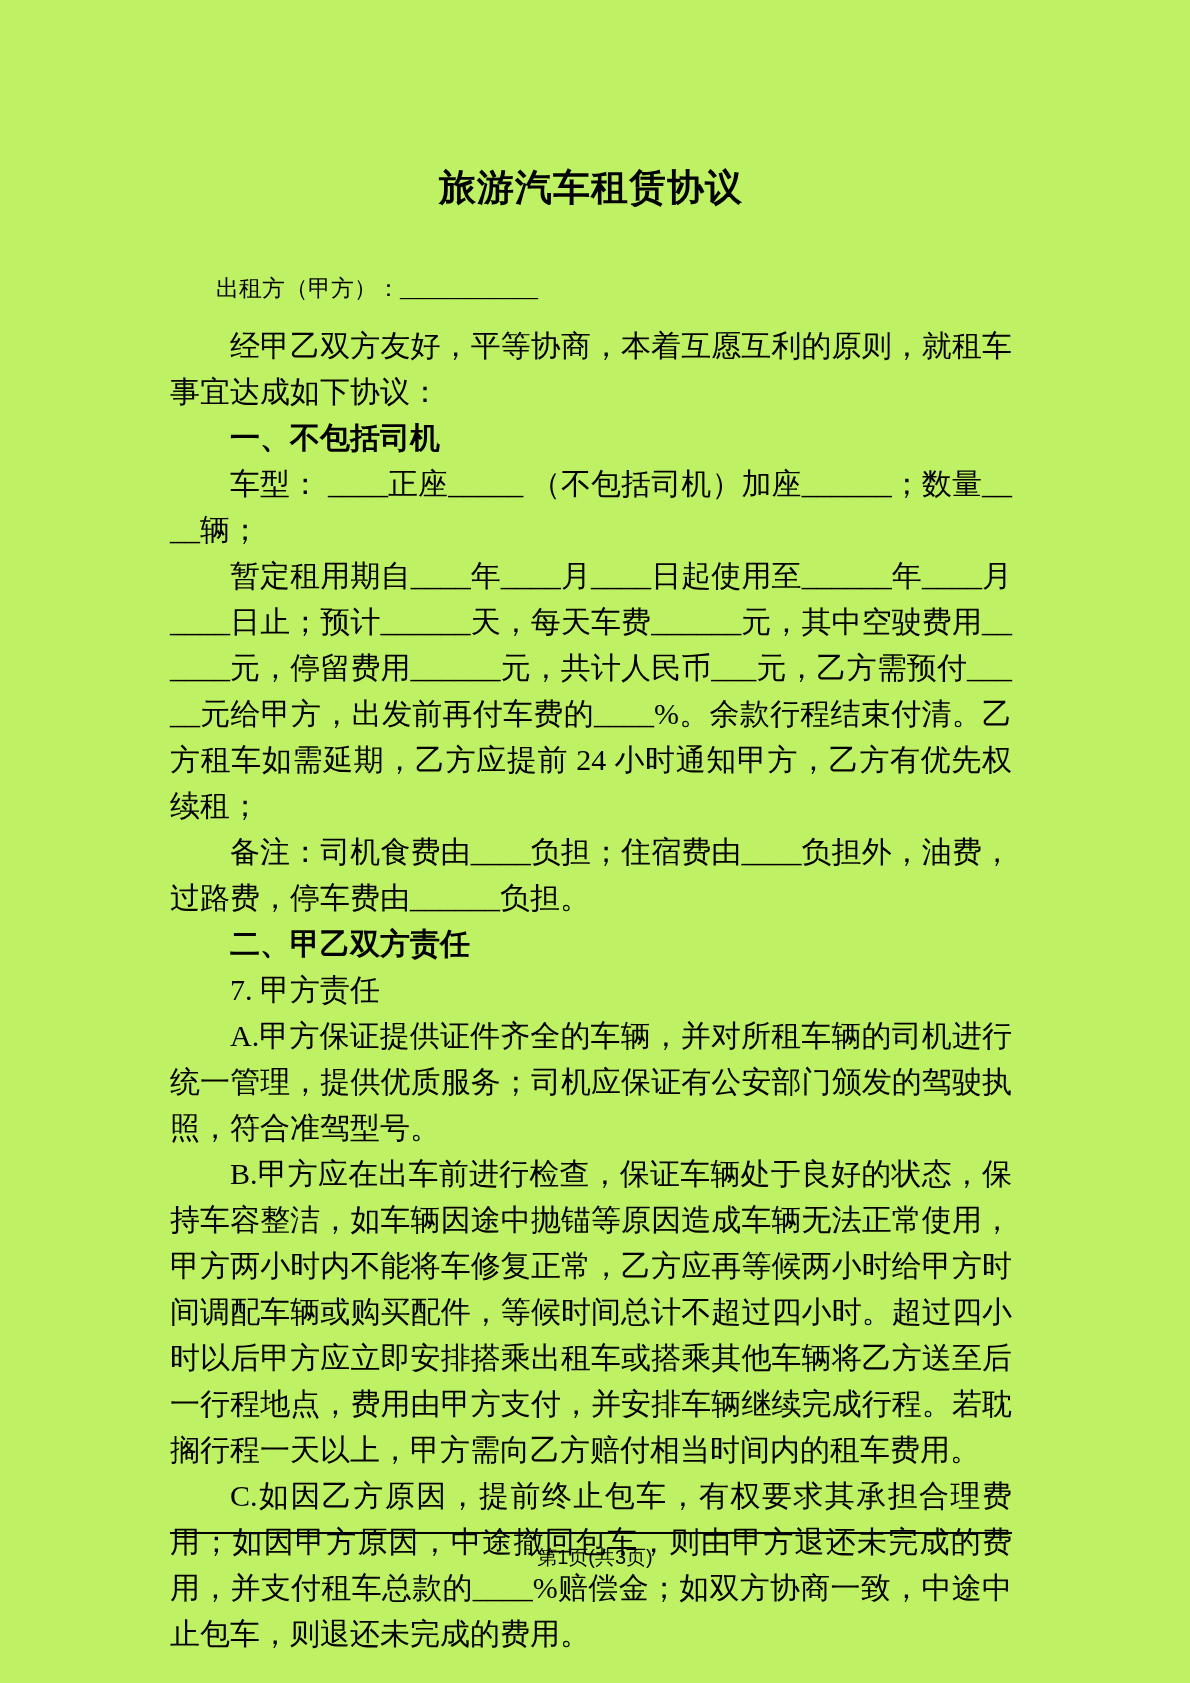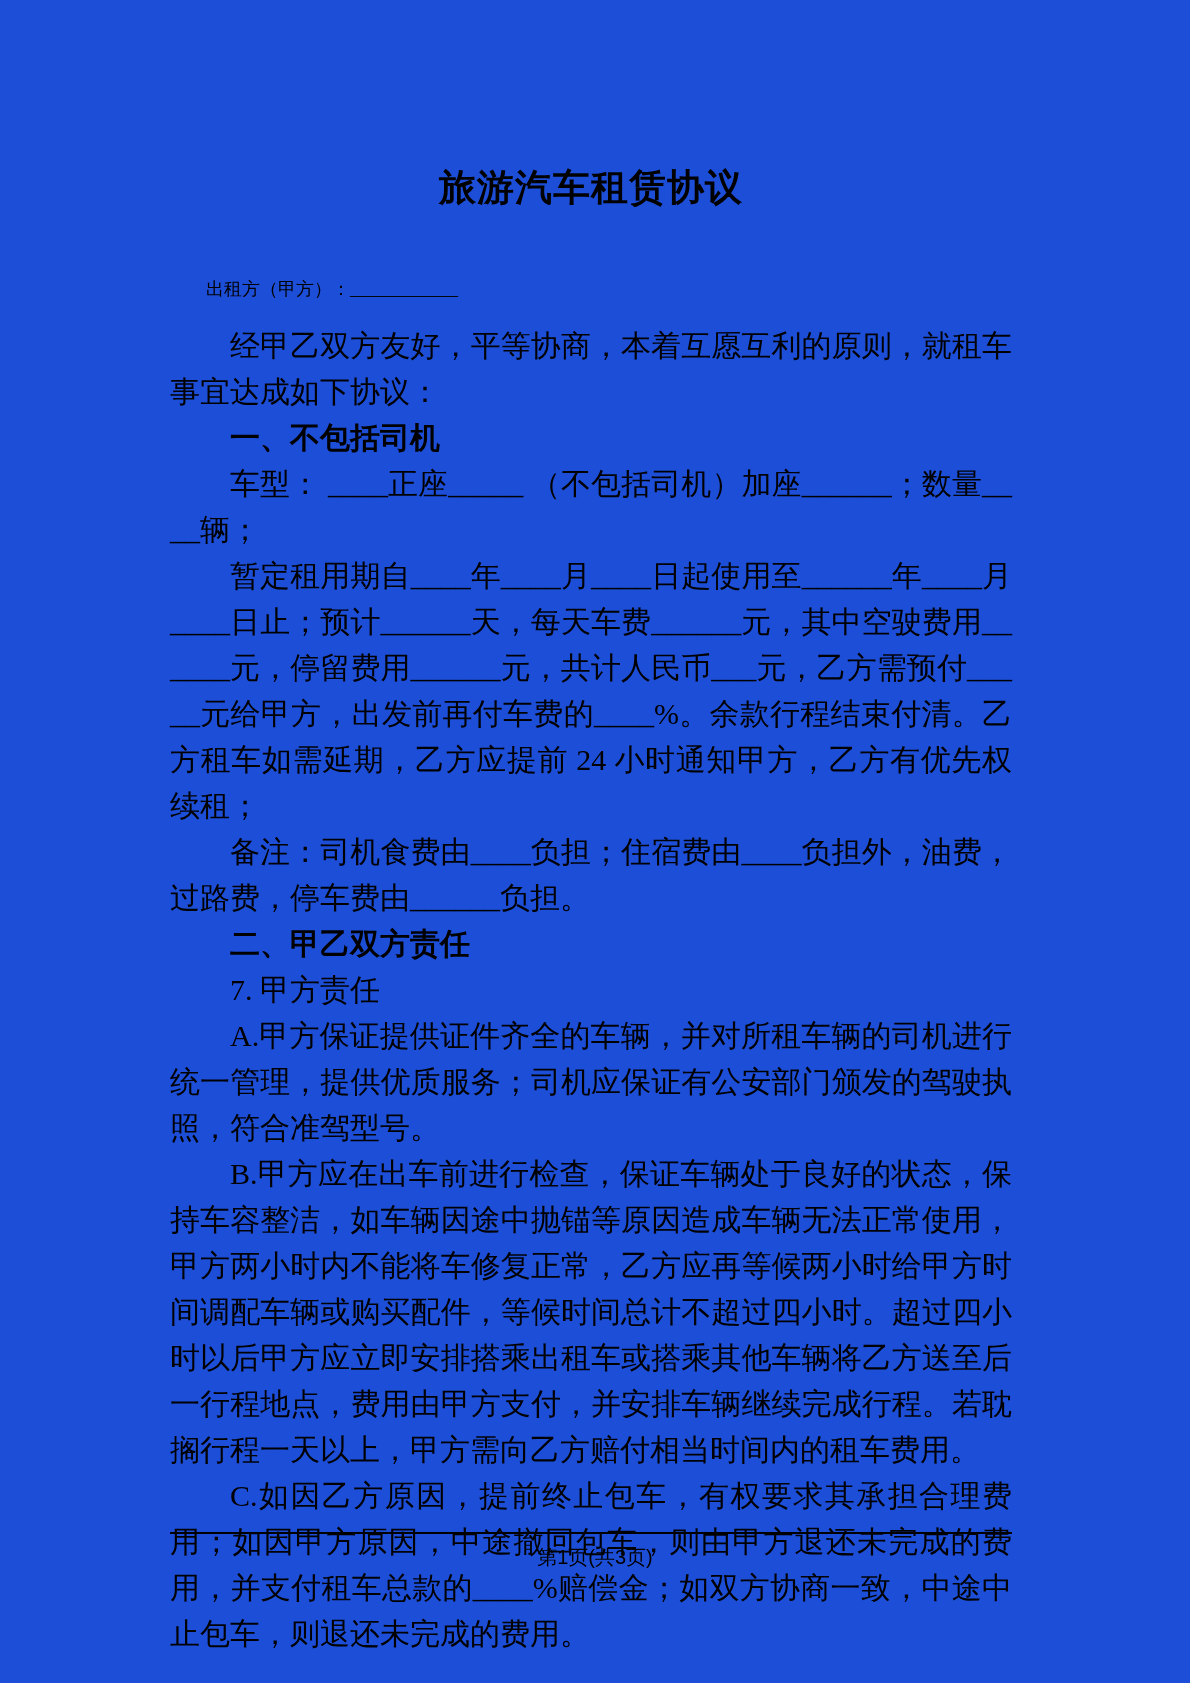--- a/index.html
+++ b/index.html
@@ -5,41 +5,41 @@
   html, body {
     margin: 0;
     padding: 0;
     background: #ffffff;
   }
   .page {
     position: relative;
     width: 1190px;
     height: 1683px;
     margin: 0 auto;
-    background: #1d4ed8;
+    background: #bef264;
     color: #000000;
     font-family: "Liberation Serif", "DejaVu Serif", serif;
     overflow: hidden;
   }
   .content {
     position: absolute;
     left: 170px;
     right: 178px;
     top: 166px;
   }
   .doc-title {
     margin: 0 0 56px 0;
     text-align: center;
     font-size: 37px;
     font-weight: bold;
     line-height: 1.2;
     letter-spacing: 1px;
   }
   .party-line {
-    font-size: 18px;
+    font-size: 23px;
     line-height: 46px;
     text-indent: 2em;
     margin: 0 0 11px 0;
     white-space: nowrap;
   }
   .party-line .blank {
     letter-spacing: 0;
   }
   .para {
     margin: 0;

